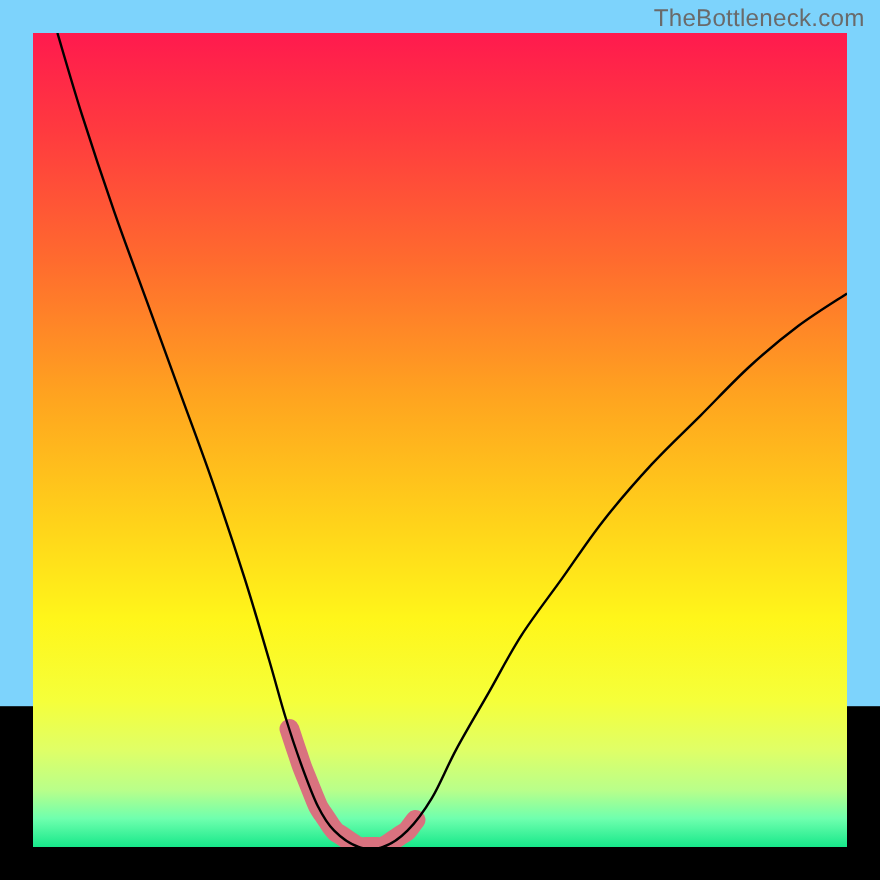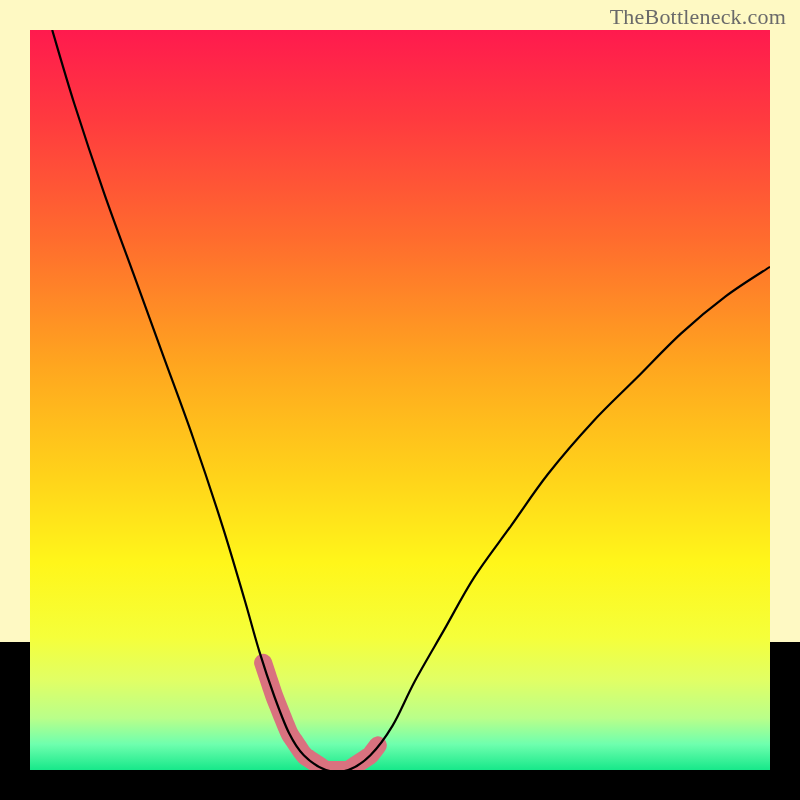--- a/index.html
+++ b/index.html
@@ -8,22 +8,21 @@
     width: 800px;
     height: 800px;
     background: #000;
     overflow: hidden;
     font-family: Arial, Helvetica, sans-serif;
   }
   .frame {
     position: relative;
     width: 800px;
     height: 642px;
-    background: #fef9c3;
-    font-family: Liberation Serif, serif;
+    background: #7dd3fc;
   }
   .watermark {
     position: absolute;
     top: 4px;
     right: 14px;
     color: #6a6a6a;
     font-size: 22px;
     font-weight: 500;
     letter-spacing: 0.2px;
   }

